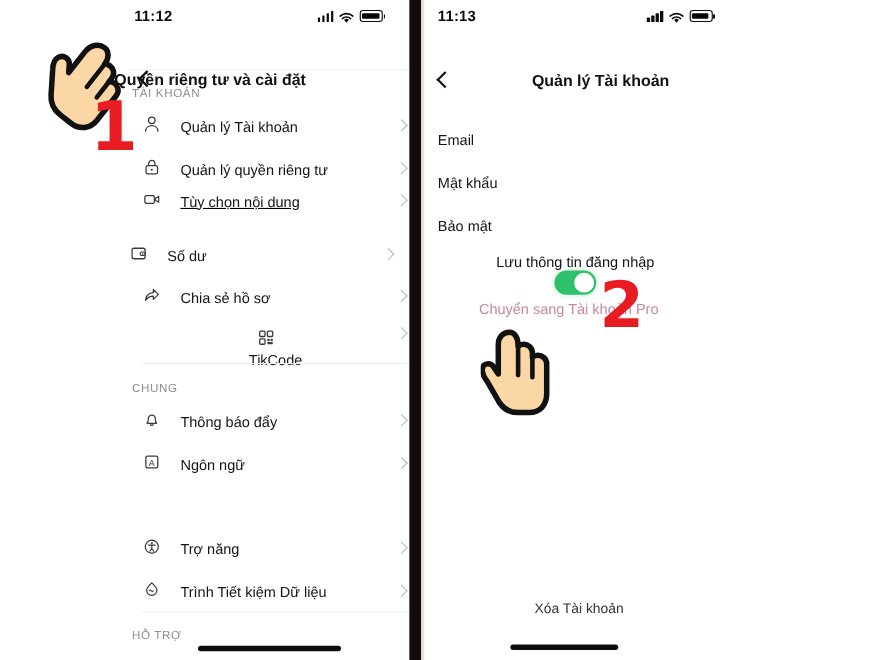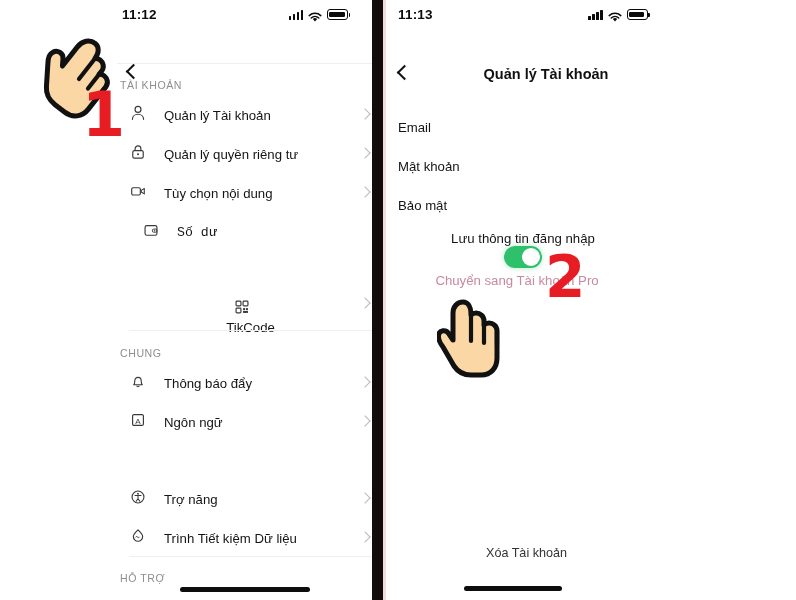--- a/index.html
+++ b/index.html
@@ -93,20 +93,21 @@
             </svg>
         </span>
         <span class="batt">
             <span></span>
           </span>
       </div>
     </div>
 
     <div class="navbar">
       <div class="backchev" style="left:111px;top:32px;"></div>
+      <div class="navtitle" style="top:35px;">Quyền riêng tư và cài đặt</div>
     </div>
 
     <div class="hairline" style="left:107px;top:63px;width:255px;"></div>
 
     <div class="sechdr" style="left:110px;top:79px;text-align:center;">TÀI KHOẢN</div>
 
     <div class="row" style="left:119px;top:104px;width:243px;">
       <span class="ico">
         <svg width="18" height="18" viewBox="0 0 20 20">
             <circle cx="10" cy="6" r="3.3" stroke="#3a3a3a" stroke-width="1.3" fill="none"></circle>
@@ -122,43 +123,52 @@
         <svg width="18" height="18" viewBox="0 0 20 20">
             <rect x="4.2" y="8.4" width="11.6" height="8.4" rx="1.8" stroke="#3a3a3a" stroke-width="1.3" fill="none"></rect>
             <path d="M6.8 8.4V6.4a3.2 3.2 0 0 1 6.4 0v2" stroke="#3a3a3a" stroke-width="1.3" fill="none"></path>
             <circle cx="10" cy="12.6" r="1.1" fill="#3a3a3a"></circle>
           </svg>
       </span>
       <span class="lbl">Quản lý quyền riêng tư</span>
       <span class="chev"></span>
     </div>
 
-    <div class="row" style="left:119px;top:182px;width:243px;">
+    <div class="row" style="left:119px;top:172px;width:243px;text-decoration:underline;">
       <span class="ico">
         <svg width="18" height="18" viewBox="0 0 20 20">
             <rect x="3" y="6.4" width="9.6" height="8" rx="1.6" stroke="#3a3a3a" stroke-width="1.3" fill="none"></rect>
             <path d="M13.6 9.3l3.4-2.1v6l-3.4-2.1z" stroke="#3a3a3a" stroke-width="1.2" fill="none" stroke-linejoin="round"></path>
           </svg>
       </span>
       <span class="lbl">Tùy chọn nội dung</span>
       <span class="chev"></span>
     </div>
 
-    <div class="row" style="left:132px;top:221px;width:243px;font-family:Liberation Mono, monospace;">
+    <div class="row" style="left:107px;top:221px;width:243px;">
       <span class="ico">
         <svg width="18" height="18" viewBox="0 0 20 20">
             <rect x="3.4" y="5.2" width="13.2" height="10.6" rx="2" stroke="#3a3a3a" stroke-width="1.3" fill="none"></rect>
             <rect x="11.6" y="9" width="5" height="3.4" rx="1.2" stroke="#3a3a3a" stroke-width="1.1" fill="none"></rect>
             <circle cx="14" cy="10.7" r=".8" fill="#3a3a3a"></circle>
           </svg>
       </span>
       <span class="lbl">Số dư</span>
       <span class="chev"></span>
     </div>
 
+    <div class="row" style="left:119px;top:259px;width:243px;">
+      <span class="ico">
+        <svg width="18" height="18" viewBox="0 0 20 20">
+            <path d="M3.6 15.6c.6-5 3.8-7.6 8-7.8V4.6l5 5-5 5v-3.2c-3.3 0-5.8 1.4-8 4.2z" stroke="#3a3a3a" stroke-width="1.3" fill="none" stroke-linejoin="round"></path>
+          </svg>
+      </span>
+      <span class="lbl">Chia sẻ hồ sơ</span>
+      <span class="chev"></span>
+    </div>
 
     <div class="row" style="left:119px;top:298px;width:243px;flex-direction:column;">
       <span class="ico">
         <svg width="18" height="18" viewBox="0 0 20 20">
             <rect x="3.4" y="3.4" width="5.4" height="5.4" rx="1" stroke="#3a3a3a" stroke-width="1.3" fill="none"></rect>
             <rect x="11.2" y="3.4" width="5.4" height="5.4" rx="1" stroke="#3a3a3a" stroke-width="1.3" fill="none"></rect>
             <rect x="3.4" y="11.2" width="5.4" height="5.4" rx="1" stroke="#3a3a3a" stroke-width="1.3" fill="none"></rect>
             <rect x="11.2" y="11.2" width="2.3" height="2.3" fill="#3a3a3a"></rect>
             <rect x="14.5" y="11.2" width="2.1" height="2.3" fill="#3a3a3a"></rect>
             <rect x="11.2" y="14.4" width="5.4" height="2.2" fill="#3a3a3a"></rect>
@@ -254,21 +264,21 @@
       <div class="navtitle" style="top:36px;left:-40px;width:100%;">Quản lý Tài khoản</div>
     </div>
 
 
     <div class="rowplain" style="left:12px;top:120px;width:250px;">
       <span class="lbl">Email</span>
       <span class="chev" style="position:relative;width:12px;height:12px;"></span>
     </div>
 
     <div class="rowplain" style="left:12px;top:159px;width:250px;">
-      <span class="lbl">Mật khoản</span>
+      <span class="lbl">Mật khẩu</span>
       <span class="chev" style="position:relative;width:12px;height:12px;"></span>
     </div>
 
     <div class="rowplain" style="left:12px;top:198px;width:250px;">
       <span class="lbl">Bảo mật</span>
       <span class="chev" style="position:relative;width:12px;height:12px;"></span>
     </div>
 
     <div class="rowplain" style="left:12px;top:231px;width:250px;flex-direction:column;">
       <span class="lbl">Lưu thông tin đăng nhập</span>

